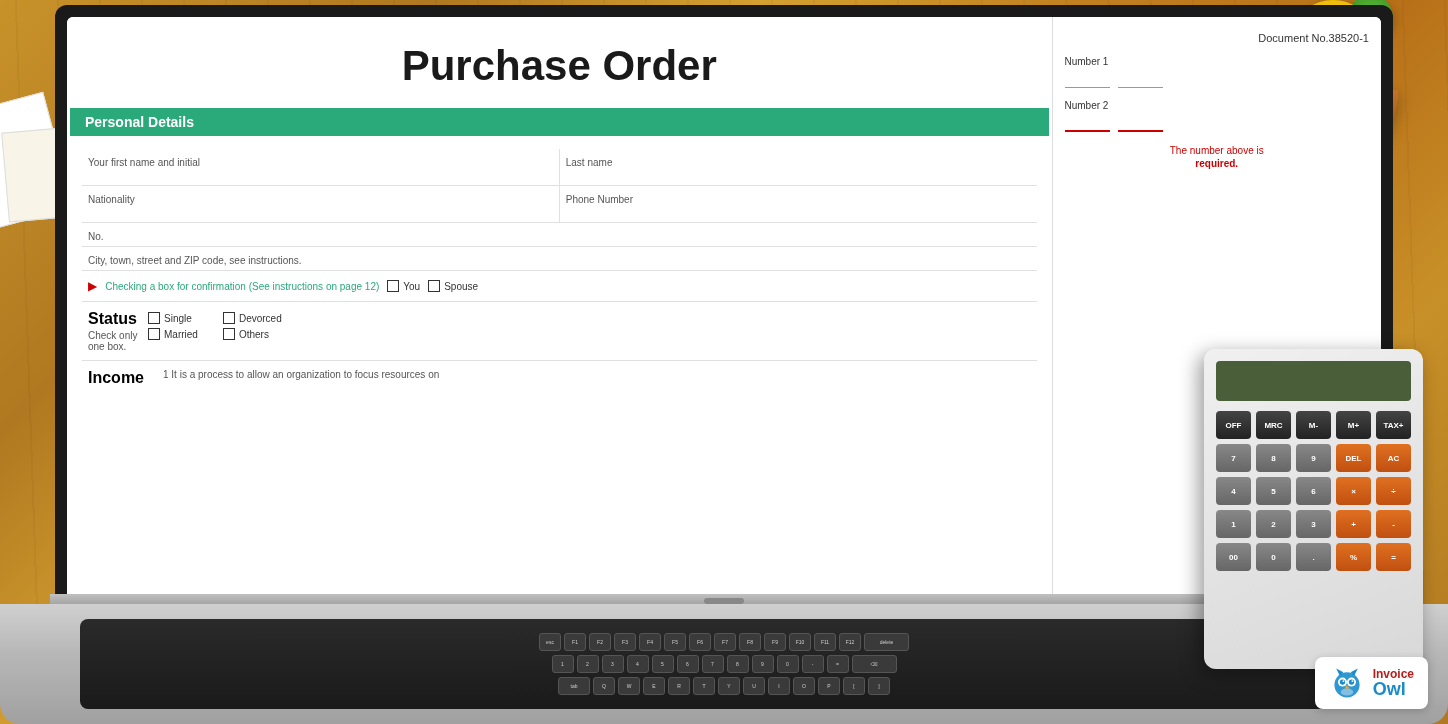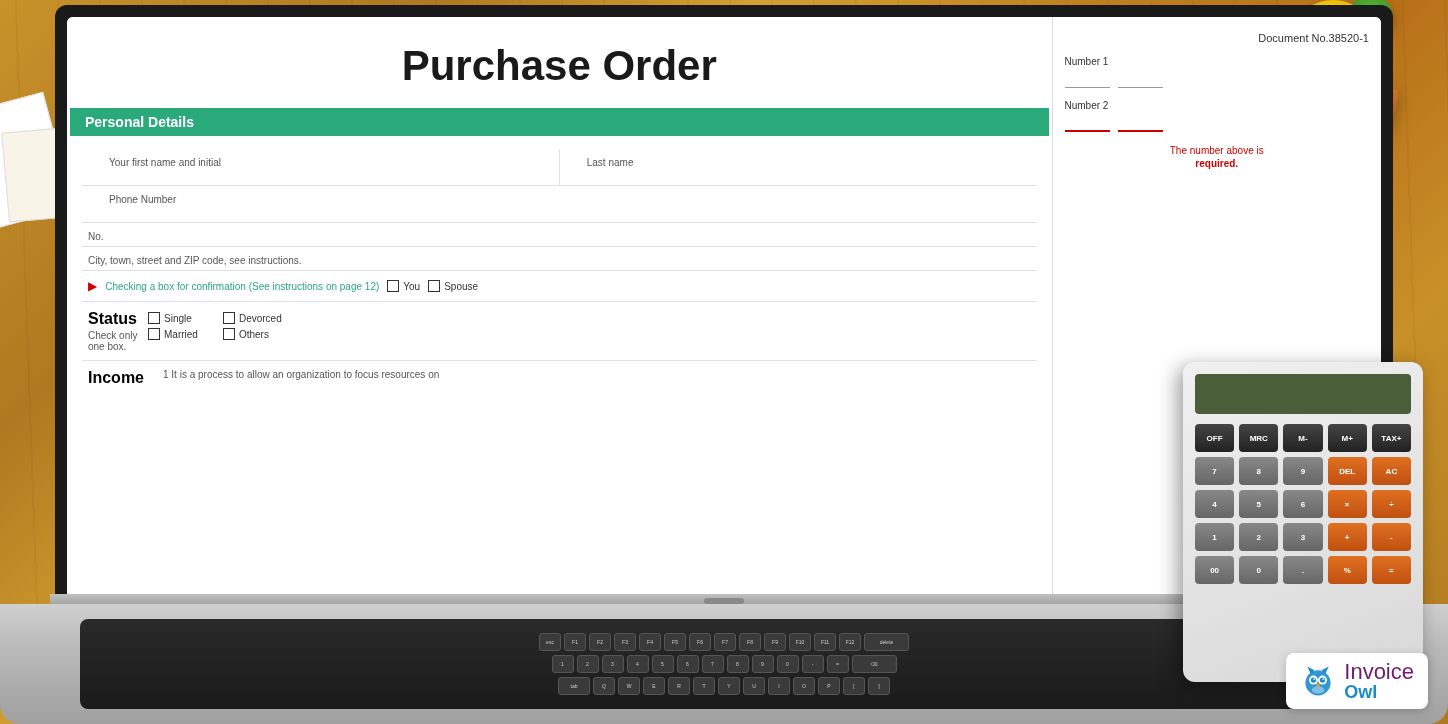--- a/index.html
+++ b/index.html
@@ -159,21 +159,20 @@
       display: flex;
       border-bottom: 1px solid #e0e0e0;
       margin-bottom: 0;
     }
 
     .form-cell {
       flex: 1;
       padding: 8px 6px 4px;
       border-right: 1px solid #e0e0e0;
       min-height: 36px;
-      margin-left: 21px;
     }
 
     .form-cell:last-child {
       border-right: none;
     }
 
     .form-cell label {
       color: #555;
       font-size: 10px;
       display: block;
@@ -408,23 +407,23 @@
       background: radial-gradient(ellipse, #60c040, #3a9020);
       border-radius: 50%;
       top: 15px;
       right: 25px;
       box-shadow: 2px 3px 8px rgba(0,0,0,0.2);
     }
 
     
     .calculator {
       position: absolute;
-      bottom: 42px;
+      bottom: 55px;
       right: 25px;
-      width: 240px;
+      width: 219px;
       height: 320px;
       background: linear-gradient(160deg, #f0f0f0 0%, #d8d8d8 100%);
       border-radius: 12px;
       z-index: 12;
       box-shadow: -5px 5px 20px rgba(0,0,0,0.4);
       padding: 12px;
     }
 
     .calc-display {
       background: #4a5e3a;
@@ -518,23 +517,23 @@
       height: 36px;
     }
 
     .brand-text {
       display: flex;
       flex-direction: column;
       line-height: 1;
     }
 
     .brand-invoice {
-      font-size: 22px;
-      font-weight: normal;
-      color: #701a75;
+      font-size: 12px;
+      font-weight: bold;
+      color: #b91c1c;
     }
 
     .brand-owl {
       font-size: 18px;
       font-weight: bold;
       color: #1a8ccc;
     }
 
     
     .laptop-hinge {
@@ -593,20 +592,23 @@
           <div class="form-row">
             <div class="form-cell wide-cell">
               <label>Your first name and initial</label>
             </div>
             <div class="form-cell wide-cell">
               <label>Last name</label>
             </div>
           </div>
 
           <div class="form-row">
+            <div class="form-cell wide-cell">
+              <label>Nationality</label>
+            </div>
             <div class="form-cell wide-cell">
               <label>Phone Number</label>
             </div>
           </div>
 
           <div class="address-row">
             <div class="no-cell">
               <span>No.</span>
             </div>
           </div>

